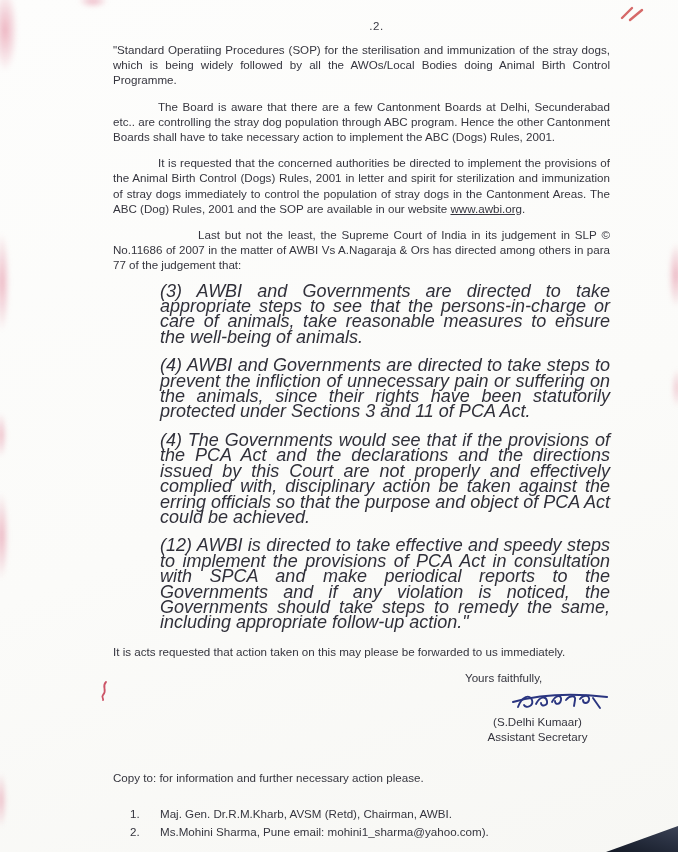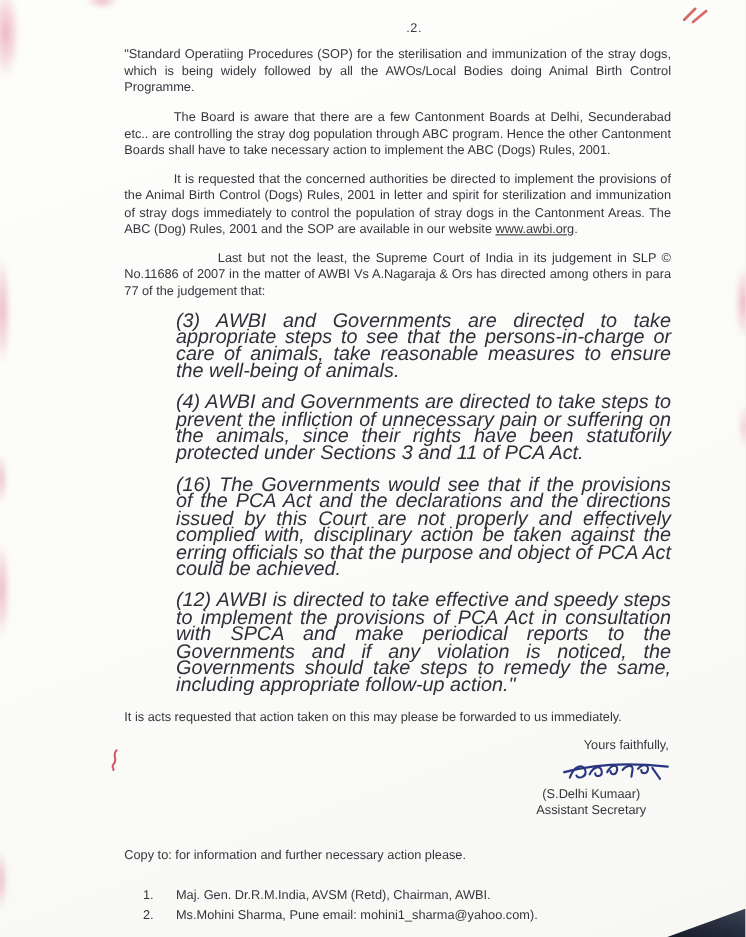--- a/index.html
+++ b/index.html
@@ -32,21 +32,21 @@
     line-height:15.4px;
     margin-bottom:13px !important;
     color:#30303a;
   }
   .link{text-decoration:underline;}
   .final{margin-top:3px !important;text-align:left !important;}
   .sig-block{
     width:145px;margin:9px 0 0 auto;text-align:center;
     font-size:11.6px;line-height:15px;
   }
-  .sig-block .vale{text-align:right;padding-right:2px;}
+  .sig-block .vale{text-align:left;padding-right:2px;}
   .sig-svg{display:block;margin:1px 0 0 auto;}
   .copyto{margin-top:26px !important;text-align:left !important;}
   .copylist{margin-top:20px;font-size:11.6px;line-height:17px;}
   .copyrow{display:flex;margin-bottom:1px;}
   .copyrow .num{display:inline-block;width:30px;margin-left:17px;flex:none;}
   
   .smudge{position:absolute;pointer-events:none;filter:blur(2px);border-radius:50%;}
   .s1{left:-8px;top:-12px;width:26px;height:84px;background:radial-gradient(ellipse,rgba(224,120,145,.55),rgba(224,120,145,0) 70%);}
   .s2{left:78px;top:-6px;width:30px;height:14px;background:radial-gradient(ellipse,rgba(224,120,145,.5),rgba(224,120,145,0) 70%);}
   .s3{left:-6px;top:232px;width:16px;height:100px;background:radial-gradient(ellipse,rgba(222,115,140,.5),rgba(222,115,140,0) 70%);}
@@ -96,42 +96,42 @@
     <p class="body ind">The Board is aware that there are a few Cantonment Boards at Delhi, Secunderabad etc.. are controlling the stray dog population through ABC program. Hence the other Cantonment Boards shall have to take necessary action to implement the ABC (Dogs) Rules, 2001.</p>
 
     <p class="body ind"><span>It is requested that the concerned authorities be directed to implement the provisions of the Animal Birth Control (Dogs) Rules, 2001 in letter and spirit for sterilization and immunization of stray dogs immediately to control the population of stray dogs in the Cantonment Areas. The ABC (Dog) Rules, 2001 and the SOP are available in our website </span><span class="link">www.awbi.org</span><span>.</span></p>
 
     <p class="body ind2">Last but not the least, the Supreme Court of India in its judgement in SLP © No.11686 of 2007 in the matter of AWBI Vs A.Nagaraja &amp; Ors has directed among others in para 77 of the judgement that:</p>
 
     <p class="quote">(3) AWBI and Governments are directed to take appropriate steps to see that the persons-in-charge or care of animals, take reasonable measures to ensure the well-being of animals.</p>
 
     <p class="quote">(4) AWBI and Governments are directed to take steps to prevent the infliction of unnecessary pain or suffering on the animals, since their rights have been statutorily protected under Sections 3 and 11 of PCA Act.</p>
 
-    <p class="quote">(16) The Governments would see that if the provisions of the PCA Act and the declarations and the directions issued by this Court are not properly and effectively complied with, disciplinary action be taken against the erring officials so that the purpose and object of PCA Act could be achieved.</p>
+    <p class="quote">(4) The Governments would see that if the provisions of the PCA Act and the declarations and the directions issued by this Court are not properly and effectively complied with, disciplinary action be taken against the erring officials so that the purpose and object of PCA Act could be achieved.</p>
 
     <p class="quote">(12) AWBI is directed to take effective and speedy steps to implement the provisions of PCA Act in consultation with SPCA and make periodical reports to the Governments and if any violation is noticed, the Governments should take steps to remedy the same, including appropriate follow-up action."</p>
 
     <p class="body final">It is acts requested that action taken on this may please be forwarded to us immediately.</p>
 
     <div class="sig-block">
       <div class="vale">Yours faithfully,</div>
       <svg class="sig-svg" width="100" height="28" viewBox="0 0 100 28">
         <path d="M8 21 C12 10, 20 8, 22 14 C24 20, 16 23, 14 19 M26 18 C30 10, 36 10, 37 15 C38 20, 31 21, 31 17 M42 16 C46 8, 52 9, 51 14 C50 19, 45 19, 45 15 M56 14 C60 9, 66 9, 65 14 L64 20 M70 13 C74 8, 80 9, 79 14 C78 18, 73 18, 73 14 M83 12 L90 22" stroke="#2a3580" stroke-width="1.9" fill="none" stroke-linecap="round"></path>
         <path d="M3 16 C28 9, 62 7, 97 11" stroke="#2a3580" stroke-width="2.1" fill="none" stroke-linecap="round"></path>
       </svg>
       <div>(S.Delhi Kumaar)</div>
       <div>Assistant Secretary</div>
     </div>
 
     <p class="copyto">Copy to: for information and further necessary action please.</p>
 
     <div class="copylist">
       <div class="copyrow">
         <span class="num">1.</span>
-        <span>Maj. Gen. Dr.R.M.India, AVSM (Retd), Chairman, AWBI.</span>
+        <span>Maj. Gen. Dr.R.M.Kharb, AVSM (Retd), Chairman, AWBI.</span>
       </div>
       <div class="copyrow">
         <span class="num">2.</span>
         <span>Ms.Mohini Sharma, Pune email: mohini1_sharma@yahoo.com).</span>
       </div>
     </div>
 
   </div>
 </div>
 

